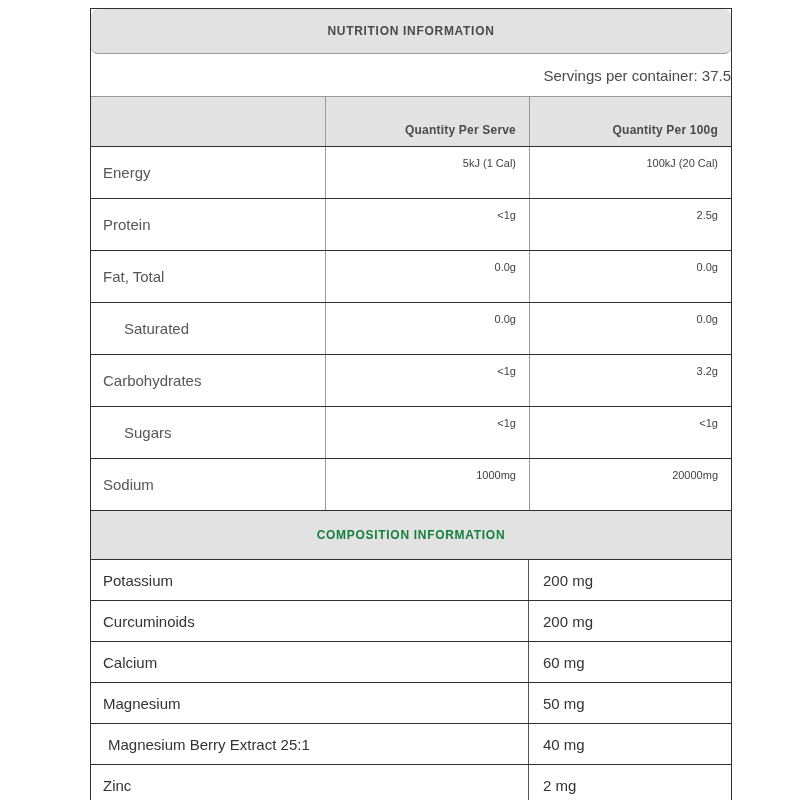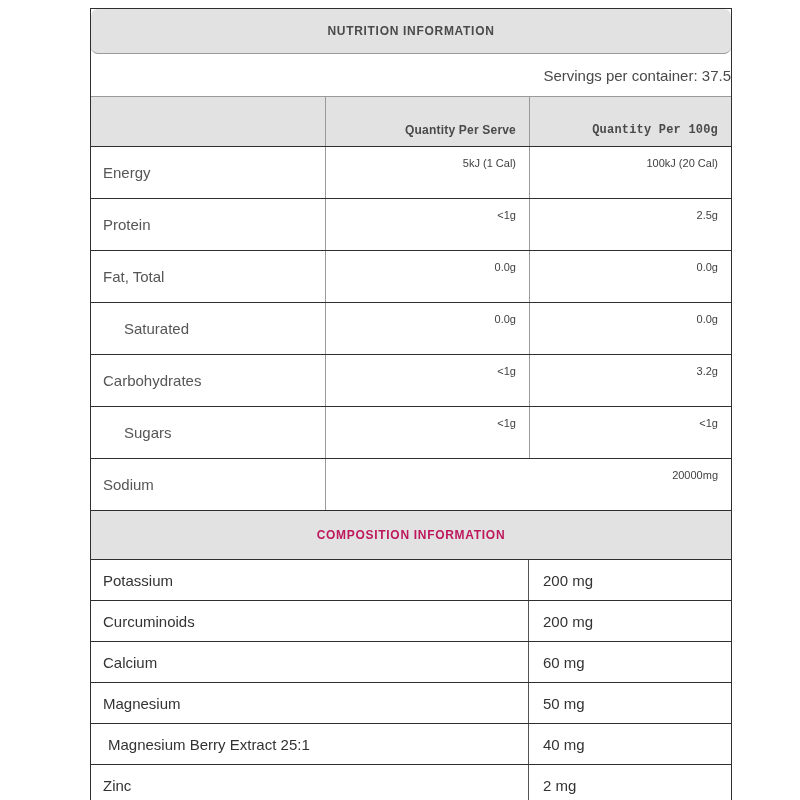--- a/index.html
+++ b/index.html
@@ -17,41 +17,41 @@
   .section-title {
     height: 45px; background: #e2e2e2; border-bottom: 1px solid #9a9a9a;
     display: flex; align-items: center; justify-content: center;
     font-size: 12px; font-weight: bold; color: #4a4a4a; letter-spacing: 0.7px;
     box-sizing: border-box;
     border-radius: 7px;
   }
   .comp-title {
     height: 49px; background: #e2e2e2; border-bottom: 1px solid #2f2f2f;
     display: flex; align-items: center; justify-content: center;
-    font-size: 12px; font-weight: bold; color: #be185d; letter-spacing: 0.7px;
+    font-size: 12px; font-weight: bold; color: #15803d; letter-spacing: 0.7px;
     box-sizing: border-box;
   }
   
   .servings-row {
     height: 43px; border-bottom: 1px solid #9a9a9a;
     display: flex; align-items: center; padding-left: 12px;
     font-size: 15px; color: #4a4a4a; box-sizing: border-box; justify-content: flex-end;
   }
   
   .col-header {
     height: 50px; background: #e2e2e2; border-bottom: 1px solid #2f2f2f;
     display: flex; box-sizing: border-box;
   }
   .col-header .c1 { width: 234px; box-sizing: border-box; }
   .col-header .chd {
     width: 204px; border-left: 1px solid #9a9a9a; box-sizing: border-box;
     text-align: right; padding: 26px 13px 0 0;
     font-size: 12px; font-weight: bold; color: #4a4a4a; letter-spacing: 0.2px;
   }
-  .col-header .c3 { width: auto; flex: 1; font-family: Liberation Mono, monospace; }
+  .col-header .c3 { width: auto; flex: 1; }
   
   .n-row { height: 52px; border-bottom: 1px solid #2f2f2f; display: flex; box-sizing: border-box; }
   .n-label {
     width: 234px; display: flex; align-items: center; padding-left: 12px;
     font-size: 15px; color: #565656; box-sizing: border-box;
   }
   .n-label.indent { padding-left: 33px; }
   .n-val {
     width: 204px; border-left: 1px solid #9a9a9a; box-sizing: border-box;
     text-align: right; padding: 10px 13px 0 0;
@@ -121,20 +121,21 @@
     </div>
 
     <div class="n-row">
       <div class="n-label indent">Sugars</div>
       <div class="n-val c2">&lt;1g</div>
       <div class="n-val c3">&lt;1g</div>
     </div>
 
     <div class="n-row">
       <div class="n-label">Sodium</div>
+      <div class="n-val c2">1000mg</div>
       <div class="n-val c3">20000mg</div>
     </div>
 
     <div class="comp-title">COMPOSITION INFORMATION</div>
 
     <div class="c-row">
       <div class="c-label">Potassium</div>
       <div class="c-amount">200 mg</div>
     </div>
 

